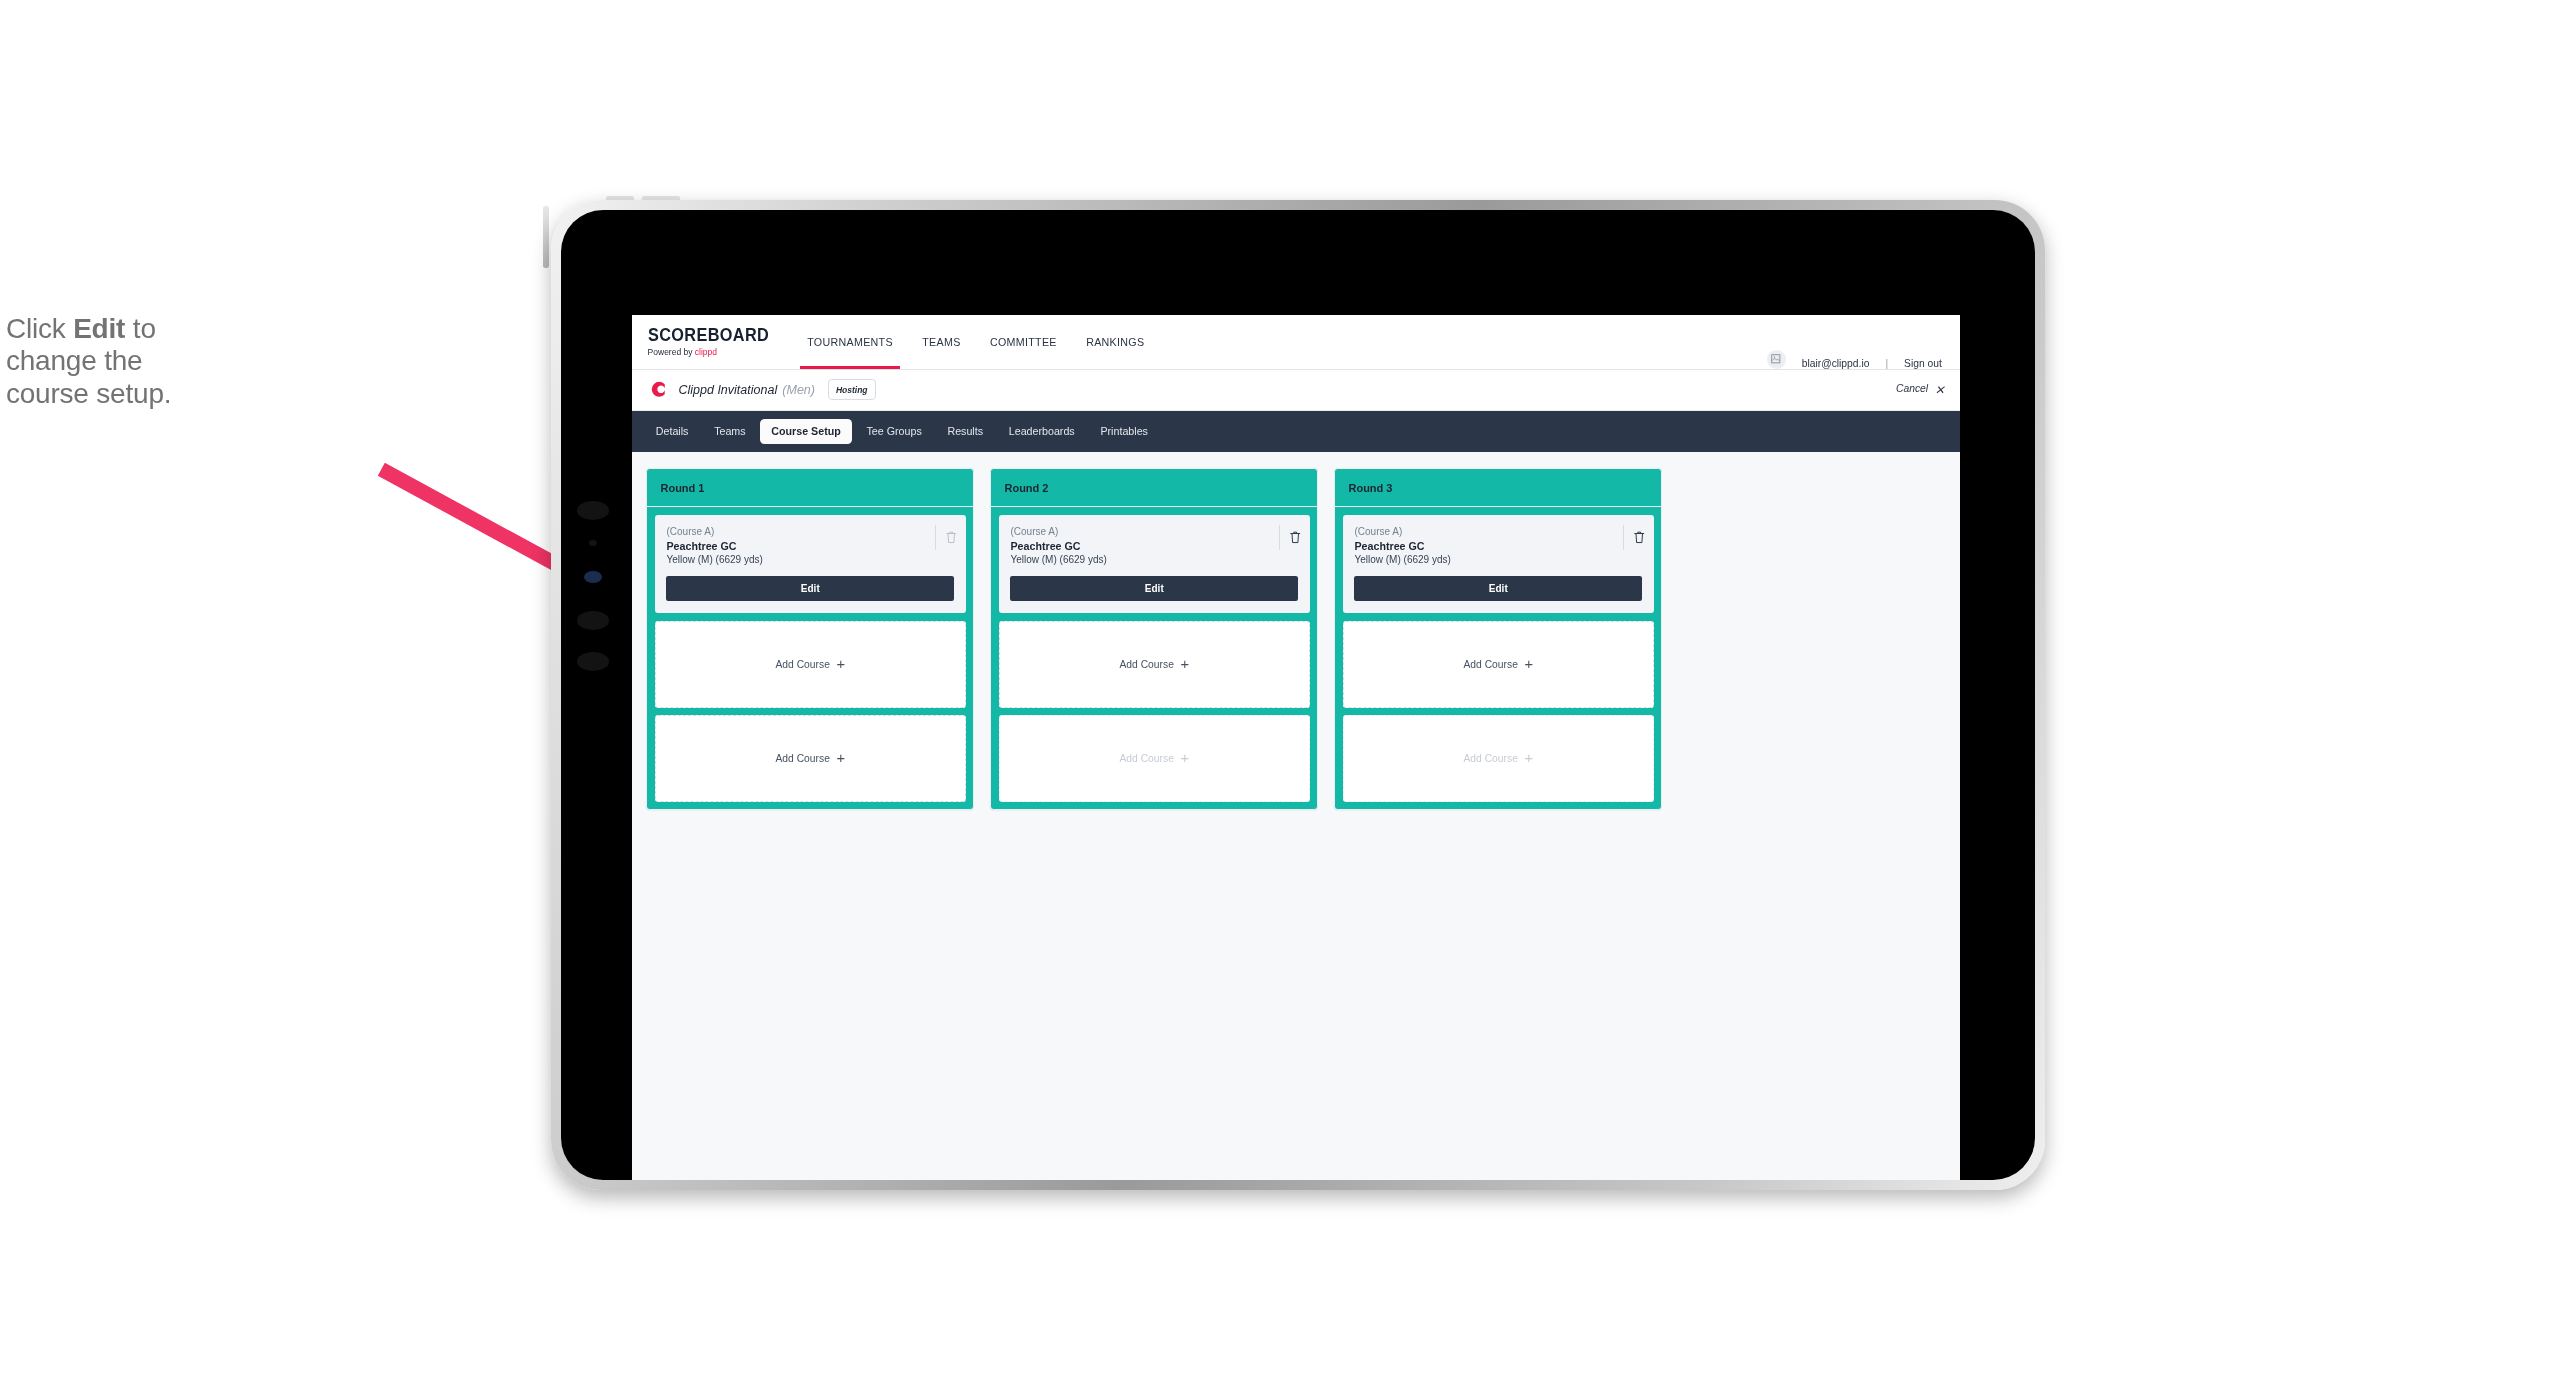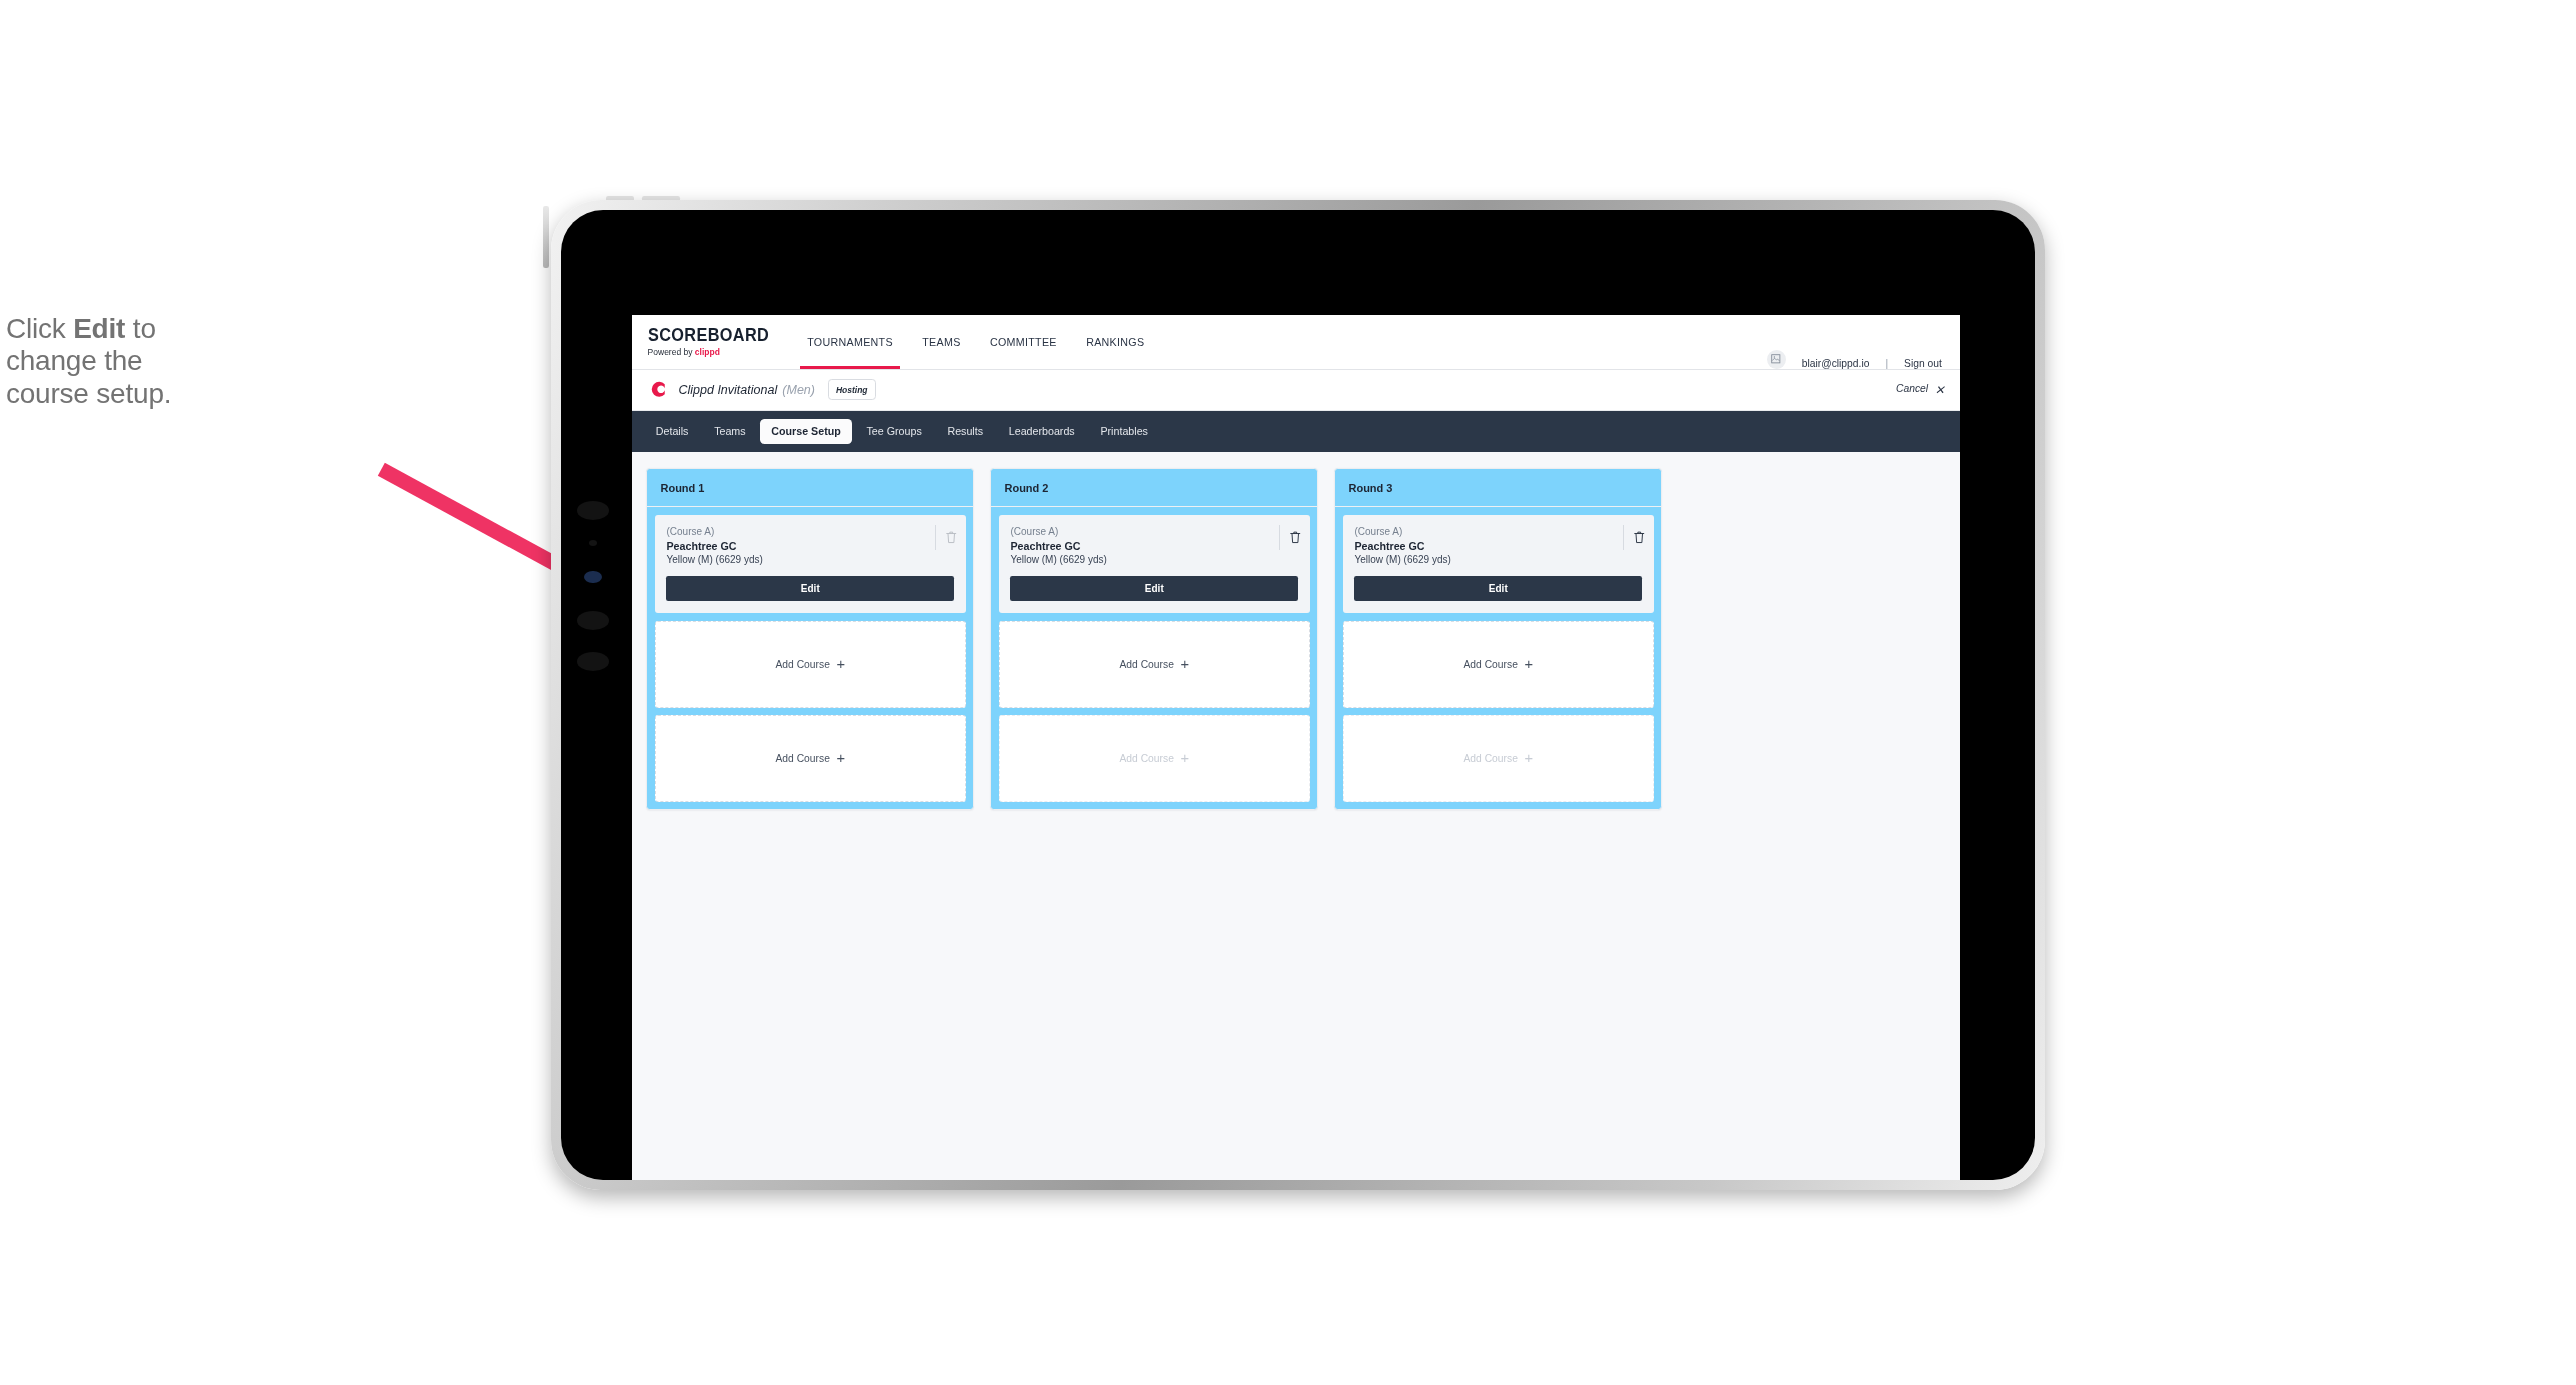--- a/index.html
+++ b/index.html
@@ -78,21 +78,21 @@
     display:flex; flex-direction:column; justify-content:center;
     padding: 0 13.2px 0 16px;
   }
   .brand-main {
     font-family: "Liberation Sans Narrow","Liberation Sans",sans-serif;
     font-weight: 800; font-size: 17.7px; letter-spacing: 0.4px;
     color: #17202e; line-height: 1;
     transform: scaleX(0.92); transform-origin: left center;
   }
   .brand-sub { font-size: 8.5px; color:#1d2430; margin-top: 2.9px; line-height:1; }
-  .brand-sub .clippd { color:#e8194b; font-weight:700; }
+  .brand-sub .clippd { color:#e8194b; font-weight:400; }
 
   .nav { display:flex; align-items:stretch; }
   .nav-item {
     display:flex; align-items:center; padding: 0 14.7px;
     font-size: 10.7px; color:#2a3445; letter-spacing:0.3px;
     position: relative; cursor: pointer;
   }
   .nav-item.active::after {
     content:""; position:absolute; left:7.4px; right:7.4px; bottom:0;
     height: 2.2px; background:#e8194b;
@@ -133,21 +133,21 @@
   }
   .tab {
     font-size: 10.7px; color:#e3e6eb; padding: 6.6px 11px; border-radius: 4.4px; cursor:pointer;
   }
   .tab.active { background:#fbfbfc; color:#1d2533; font-weight:700; }
 
   
   .content { padding: 16px 14.7px; display:flex; gap: 16px; align-items:flex-start; }
   .round-col {
     width: 328px;
-    background:#7dd3fc;
+    background:#14b8a6;
     border:0.7px solid #eceef1;
     border-radius: 3.7px;
     box-shadow: 0 0.7px 1.5px rgba(20,28,44,.05);
     overflow:hidden;
   }
   .round-head {
     padding: 13.2px 13.2px 12.5px;
     font-size: 11px; font-weight:700; color:#1d2533;
     border-bottom: 0.7px solid #eef0f3;
   }

